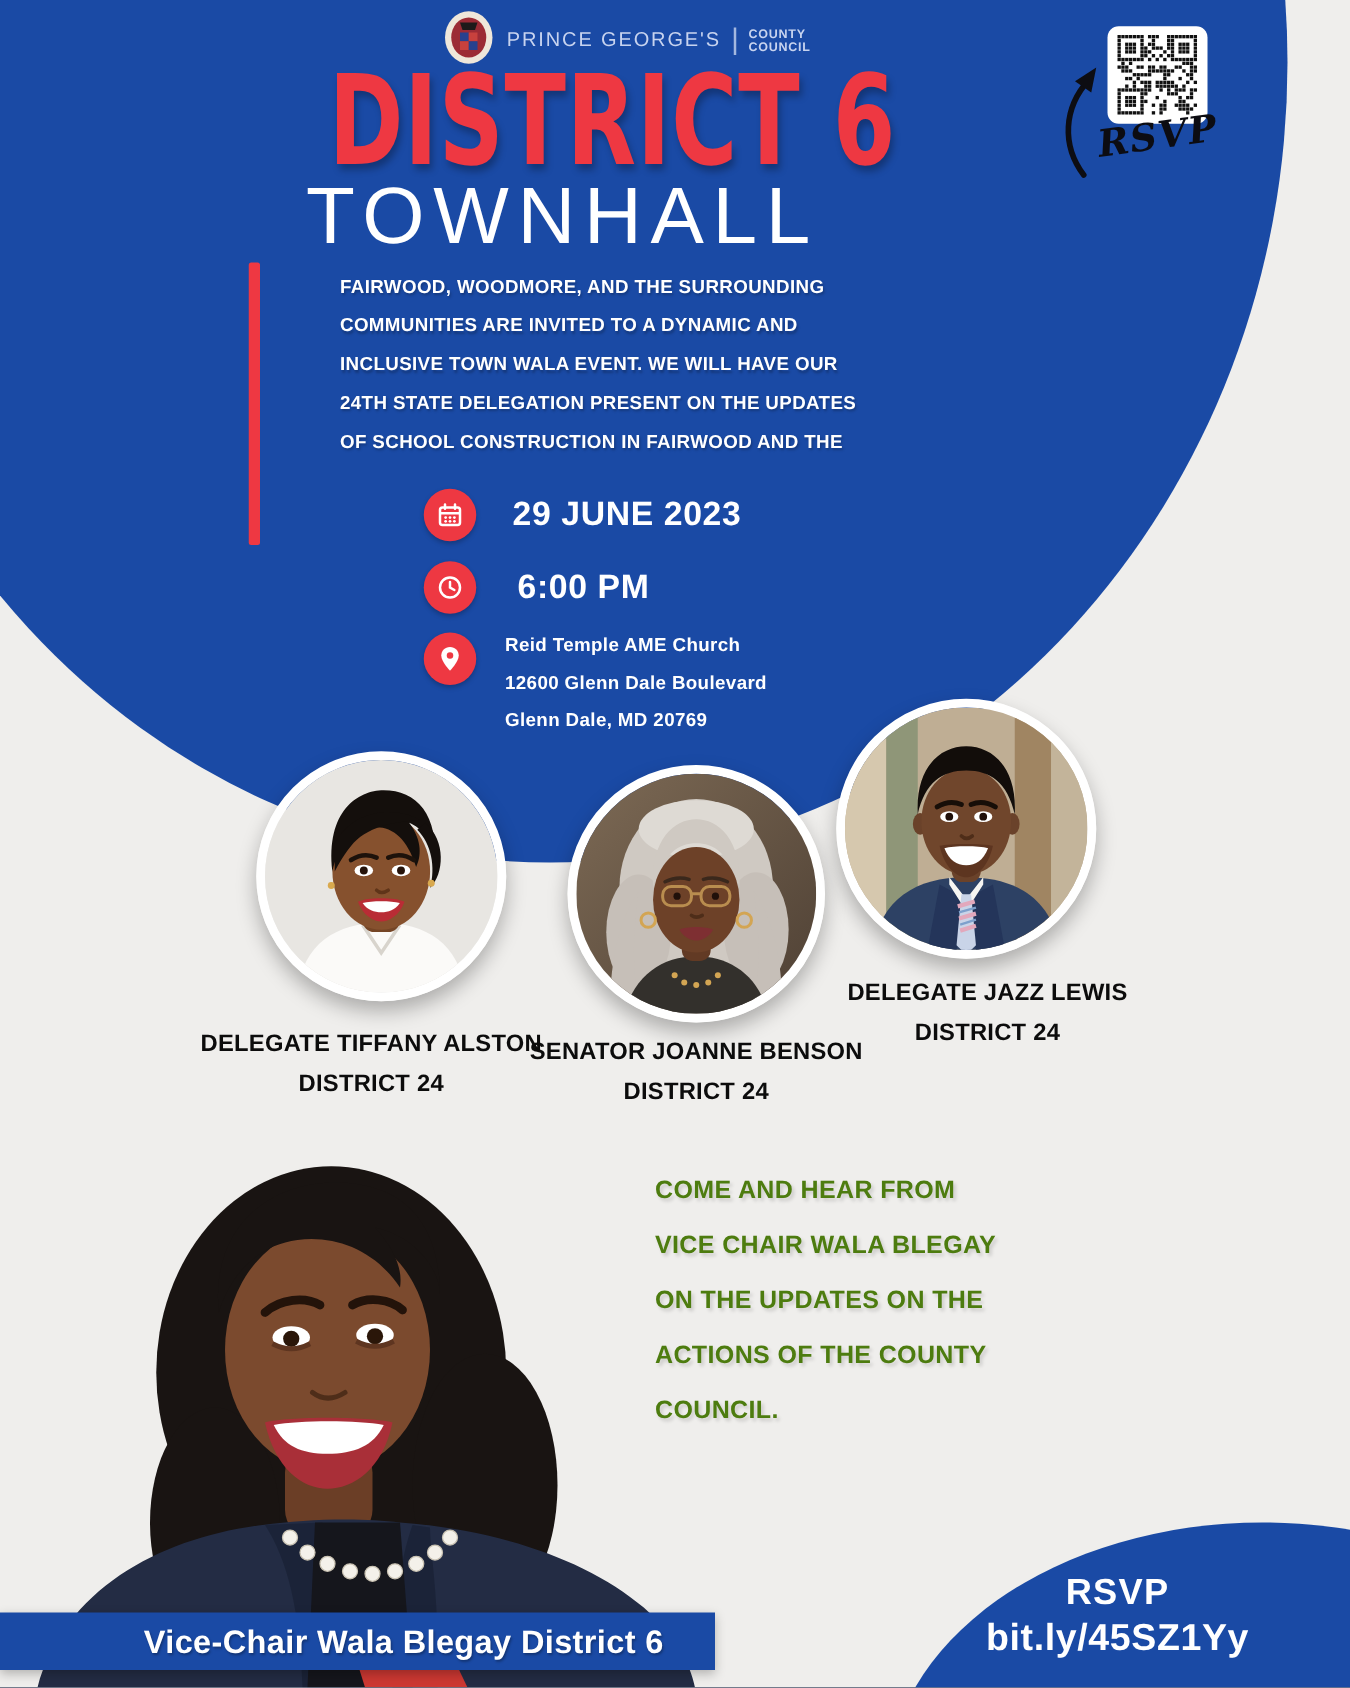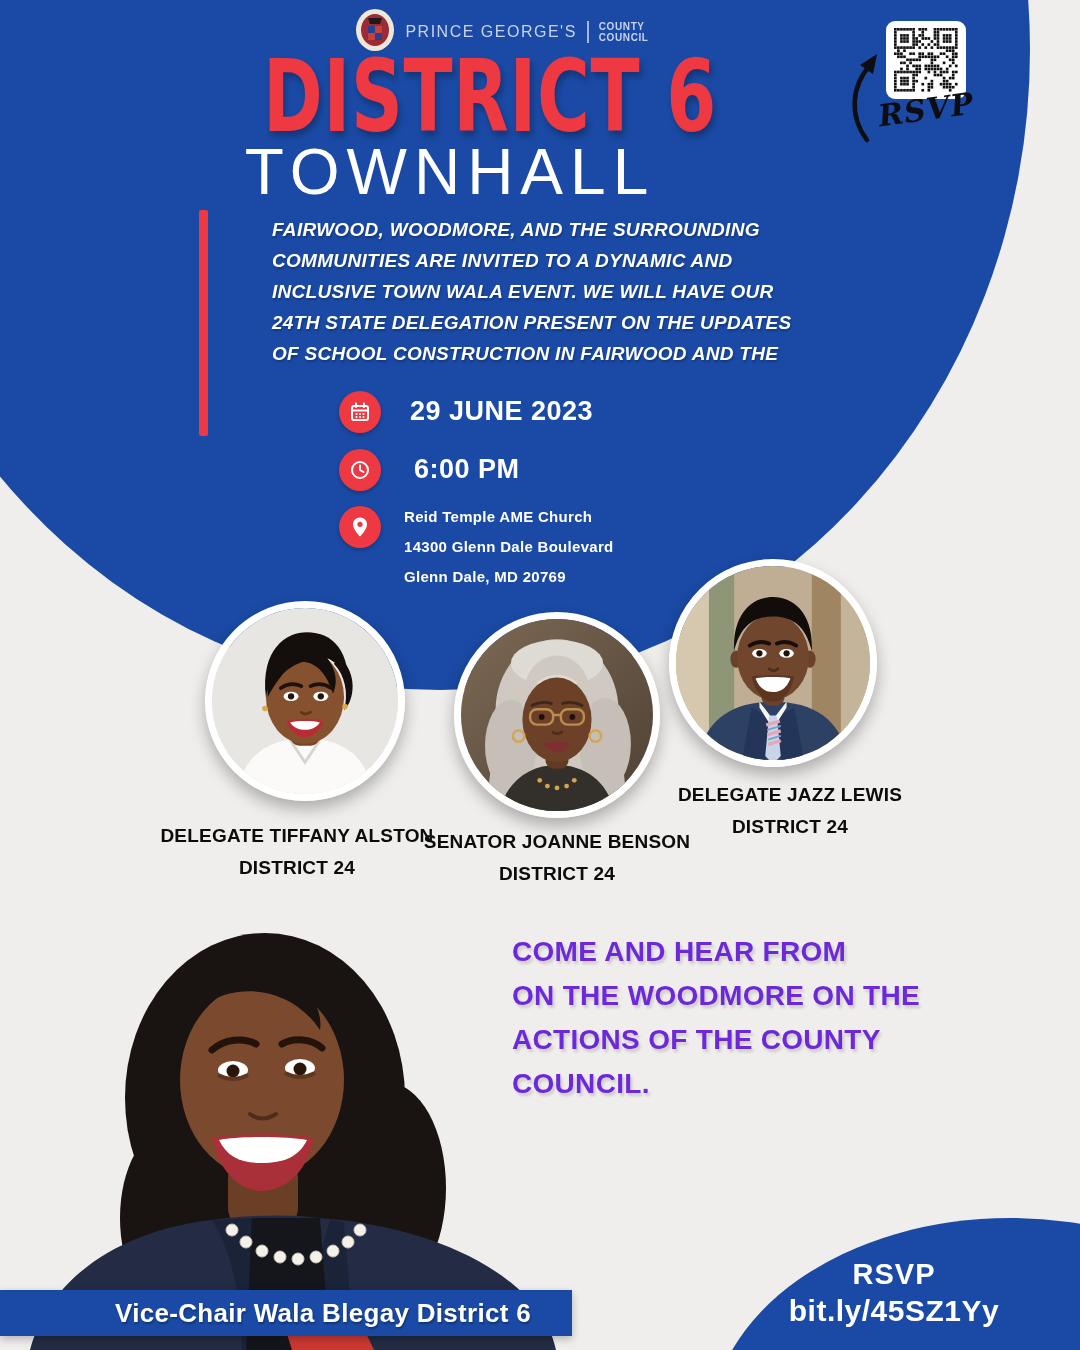--- a/index.html
+++ b/index.html
@@ -34,22 +34,22 @@
   .title{position:absolute;top:46px;left:140px;width:700px;text-align:center;z-index:2;
     font-family:"DejaVu Sans",sans-serif;font-weight:bold;font-size:100px;line-height:1.02;
     color:var(--red);letter-spacing:1px;transform:scaleX(.72);
     text-shadow:3px 5px 7px rgba(0,0,0,.28);white-space:nowrap;}
   .subtitle{position:absolute;top:140px;left:100px;width:700px;text-align:center;z-index:2;
     font-size:64px;font-weight:400;color:#fff;letter-spacing:7px;line-height:1;white-space:nowrap;}
   
   .red-bar{position:absolute;left:199px;top:210px;width:9px;height:226px;
     background:var(--red);border-radius:2px;z-index:2;}
   .desc{position:absolute;left:272px;top:214px;z-index:2;color:#fff;
-    font-weight:bold;font-size:19px;line-height:31px;letter-spacing:.3px;
-    text-shadow:1px 2px 2px rgba(0,0,0,.25);font-style:italic;}
+    font-weight:bold;font-size:15px;line-height:31px;letter-spacing:.3px;
+    text-shadow:1px 2px 2px rgba(0,0,0,.25);}
   .desc div{white-space:nowrap;}
   
   .info-icon{position:absolute;width:42px;height:42px;border-radius:50%;
     background:var(--red);display:flex;align-items:center;justify-content:center;z-index:2;
     box-shadow:0 2px 4px rgba(0,0,0,.25);}
   .icon-cal{left:339px;top:391px;}
   .icon-clock{left:339px;top:449px;}
   .icon-pin{left:339px;top:506px;}
   .info-date{position:absolute;left:410px;top:396px;font-size:27px;font-weight:bold;
     color:#fff;z-index:2;letter-spacing:.5px;}
@@ -65,22 +65,22 @@
   .p1{left:205px;top:601px;width:200px;height:200px;}
   .p2{left:454px;top:612px;width:206px;height:206px;}
   .p3{left:669px;top:559px;width:208px;height:208px;}
   .speaker-label{position:absolute;width:360px;text-align:center;z-index:3;
     color:#0c0c0c;font-weight:bold;font-size:19px;line-height:32px;letter-spacing:.2px;}
   .lbl1{left:117px;top:820px;}
   .lbl2{left:377px;top:826px;}
   .lbl3{left:610px;top:779px;}
   
   .wala{position:absolute;left:0;top:918px;width:580px;height:432px;z-index:2;}
-  .message{position:absolute;left:512px;top:930px;z-index:2;color:#6d28d9;
-    font-weight:bold;font-size:28px;line-height:44px;letter-spacing:.3px;
+  .message{position:absolute;left:524px;top:930px;z-index:2;color:#4d7c0f;
+    font-weight:bold;font-size:20px;line-height:44px;letter-spacing:.3px;
     text-shadow:2px 3px 3px rgba(0,0,0,.15);}
   .message div{white-space:nowrap;}
   .banner{position:absolute;left:0;top:1290px;width:572px;height:46px;background:var(--blue);
     z-index:6;display:flex;align-items:center;justify-content:center;
     box-sizing:border-box;padding-left:74px;box-shadow:0 3px 8px rgba(0,0,0,.25);}
   .banner span{color:#fff;font-weight:bold;font-size:26px;letter-spacing:.3px;white-space:nowrap;
     text-shadow:1px 2px 2px rgba(0,0,0,.3);}
   .blob-rsvp{position:absolute;left:710px;top:1218px;width:600px;height:424px;
     background:var(--blue);border-radius:50%;z-index:1;}
   .rsvp-block{position:absolute;left:758px;top:1256px;width:272px;text-align:center;z-index:2;
@@ -393,21 +393,21 @@
   <div class="info-time">6:00 PM</div>
 
   <div class="info-icon icon-pin">
     <svg width="22" height="22" viewBox="0 0 22 22">
       <path d="M11,1.5 C6.9,1.5 4,4.6 4,8.4 C4,13.5 11,20.5 11,20.5 C11,20.5 18,13.5 18,8.4 C18,4.6 15.1,1.5 11,1.5 Z" fill="#fff"></path>
       <circle cx="11" cy="8.3" r="2.6" fill="#ee3842"></circle>
     </svg>
   </div>
   <div class="venue">
       <div>Reid Temple AME Church</div>
-      <div>14300 Glenn Dale Boulevard</div>
+      <div>12600 Glenn Dale Boulevard</div>
       <div>Glenn Dale, MD 20769</div>
     </div>
 
   <div class="portrait p1">
     <svg viewBox="0 0 200 200" preserveAspectRatio="xMidYMid slice">
       <rect width="200" height="200" fill="#e8e6e2"></rect>
       <path d="M28,200 C32,158 62,140 100,140 C138,140 168,158 172,200 Z" fill="#fbfaf8"></path>
       <path d="M84,142 L100,166 L116,142" stroke="#d8d4cd" stroke-width="3" fill="none"></path>
       <rect x="84" y="120" width="32" height="28" rx="10" fill="#754526"></rect>
       <ellipse cx="100" cy="96" rx="42" ry="50" fill="#86512e"></ellipse>
@@ -541,21 +541,22 @@
         <circle cx="300" cy="151" r="6.5" fill="#2a1609"></circle>
       <path d="M285,155 Q300,163 315,155" stroke="#5e3520" stroke-width="4" fill="none"></path>
       <path d="M250,196 Q262,205 276,196" stroke="#4e2d19" stroke-width="4" fill="none" stroke-linecap="round"></path>
       <path d="M212,220 C230,215 294,215 314,220 C306,258 282,273 262,273 C242,273 220,257 212,220 Z" fill="#a92f38"></path>
       <path d="M219,222 C240,218 286,218 307,222 C299,239 283,245 262,245 C241,245 227,239 219,222 Z" fill="#fff"></path>
     </svg>
   </div>
 
   <div class="message">
       <div>COME AND HEAR FROM</div>
-      <div>ON THE WOODMORE ON THE</div>
+      <div>VICE CHAIR WALA BLEGAY</div>
+      <div>ON THE UPDATES ON THE</div>
       <div>ACTIONS OF THE COUNTY</div>
       <div>COUNCIL.</div>
     </div>
 
   <div class="banner">
     <span>Vice-Chair Wala Blegay District 6</span>
   </div>
 
   <div class="blob-rsvp"></div>
   <div class="rsvp-block">

